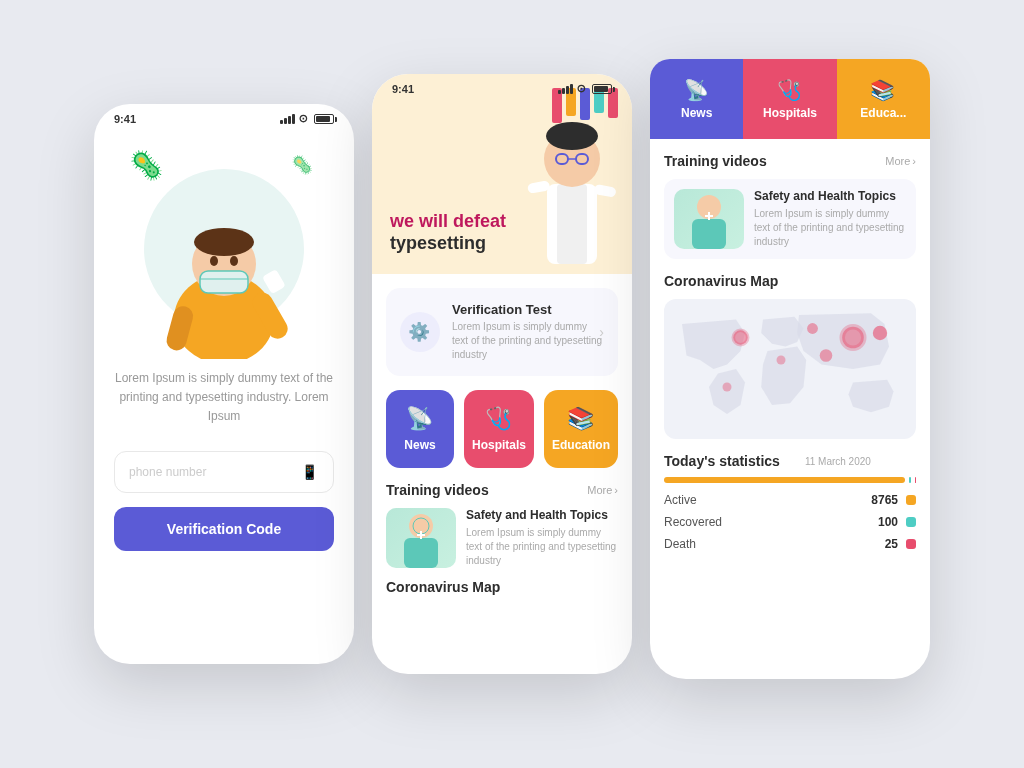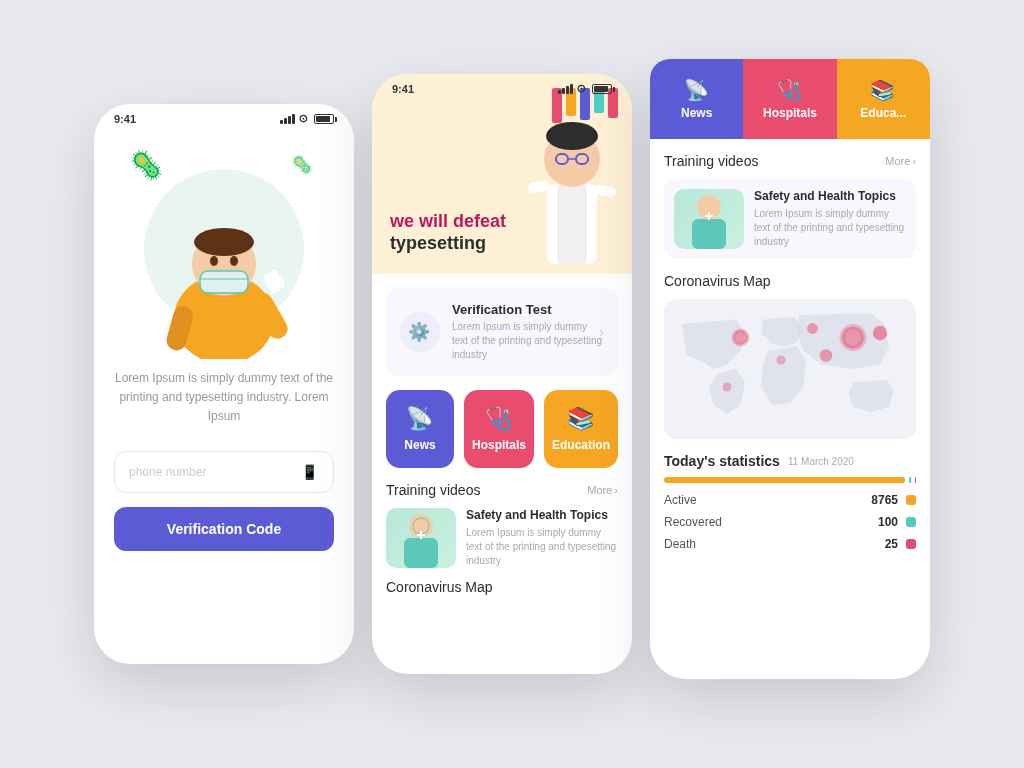--- a/index.html
+++ b/index.html
@@ -216,21 +216,21 @@
     }
     .cat-btn-icon { font-size: 22px; color: #fff; }
     .section-header {
       display: flex;
       justify-content: space-between;
       align-items: center;
       margin-bottom: 10px;
     }
     .section-title {
       font-size: 14px;
-      font-weight: 400;
+      font-weight: 700;
       color: #2d2d2d;
     }
     .section-more {
       font-size: 11px;
       color: #aaa;
       display: flex;
       align-items: center;
       gap: 2px;
     }
     .training-card {
@@ -304,21 +304,21 @@
     .map-container {
       background: #f0f2f8;
       border-radius: 12px;
       height: 140px;
       position: relative;
       overflow: hidden;
       margin-bottom: 14px;
     }
     .stats-section-header {
       display: flex;
-      gap: 8px;
+      gap: 25px;
       align-items: center;
       margin-bottom: 8px;
     }
     .stats-title {
       font-size: 14px;
       font-weight: 700;
       color: #2d2d2d;
     }
     .stats-date {
       font-size: 10px;

